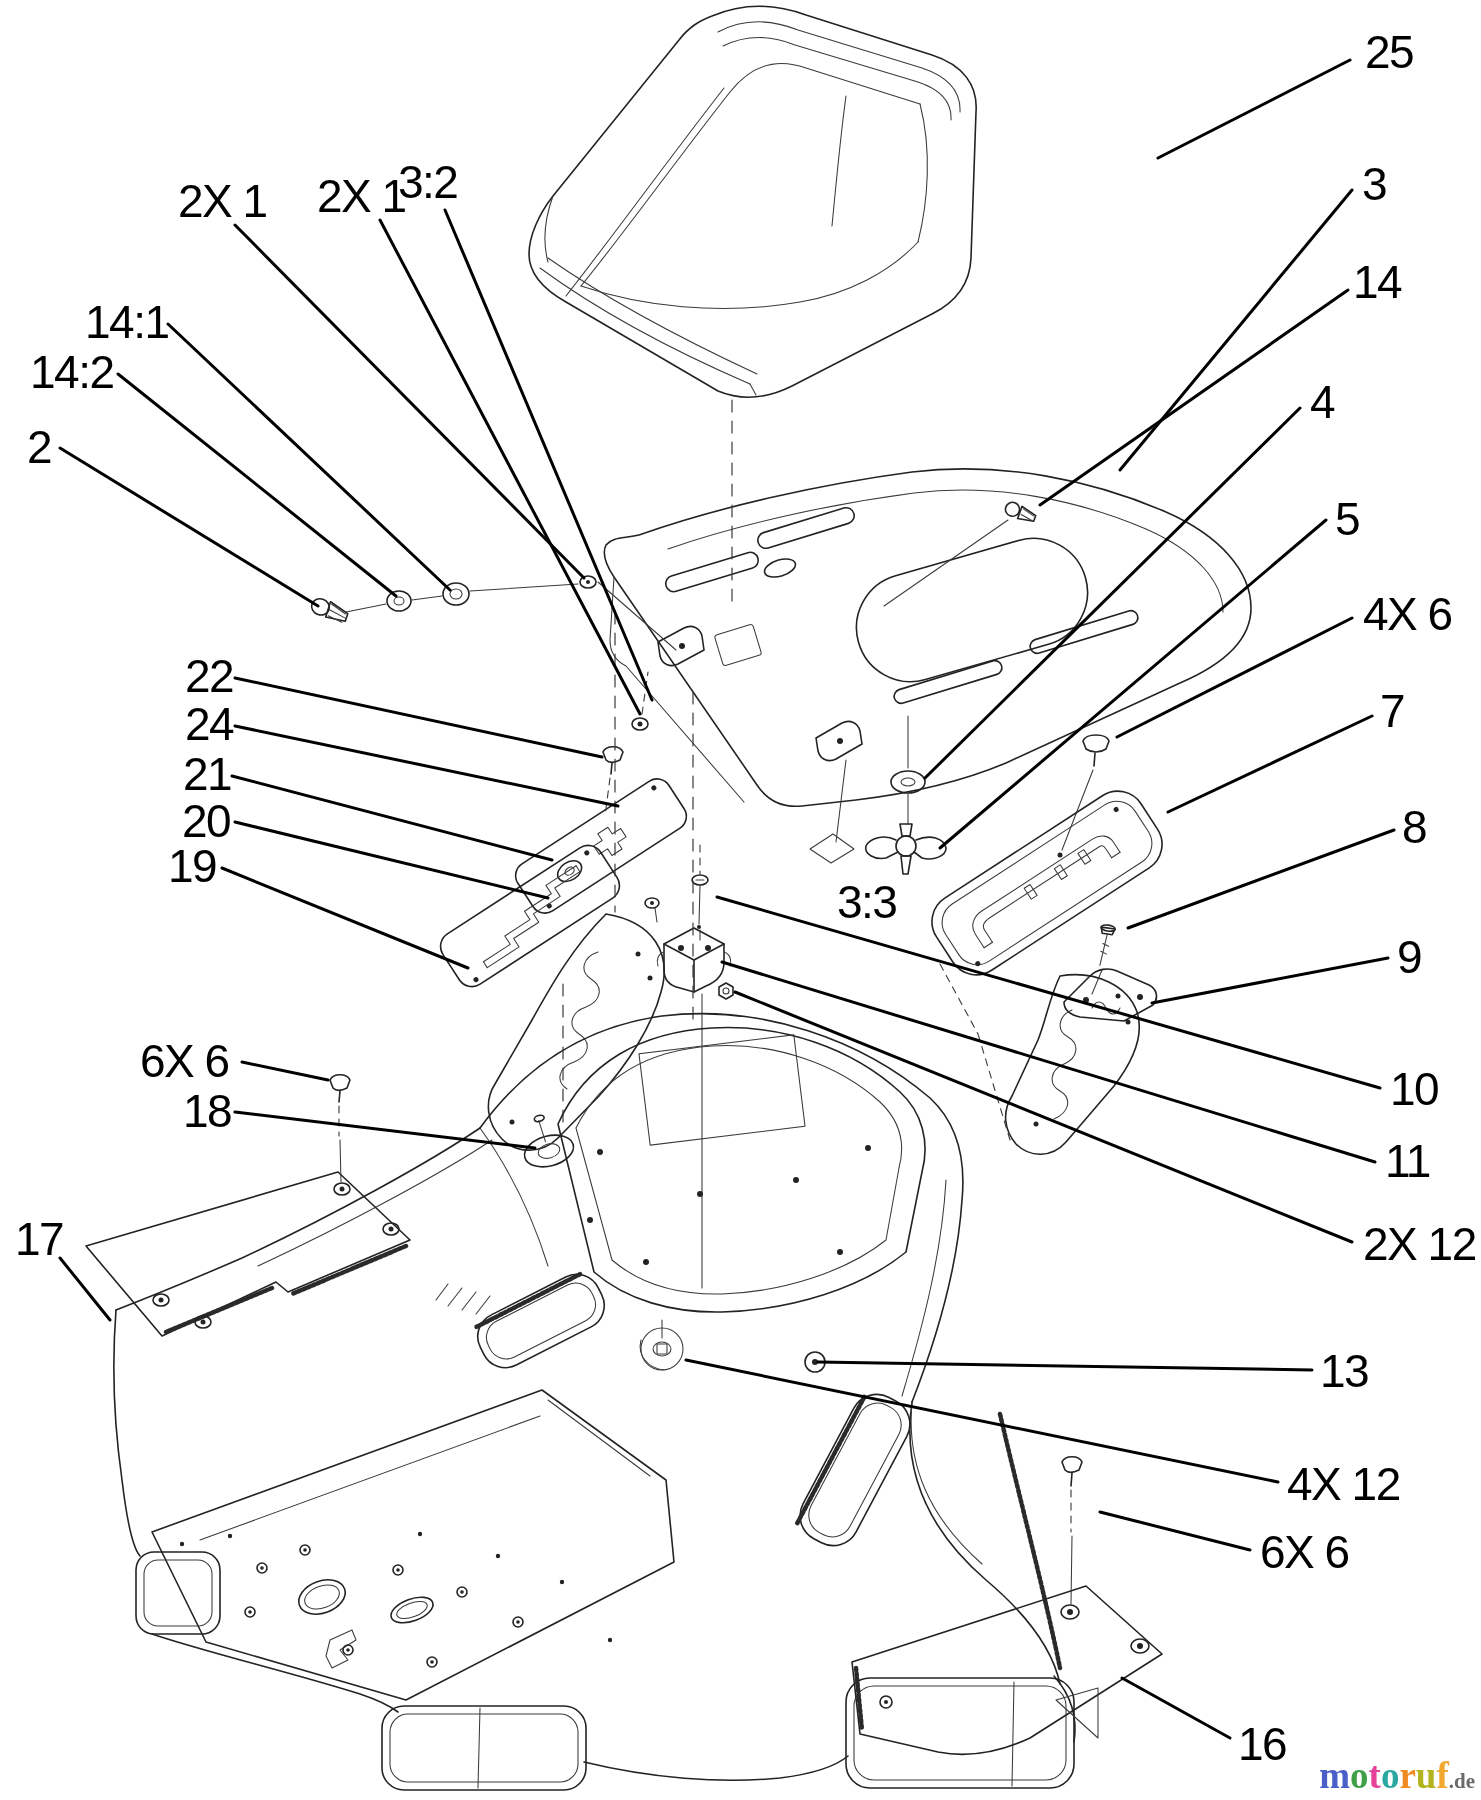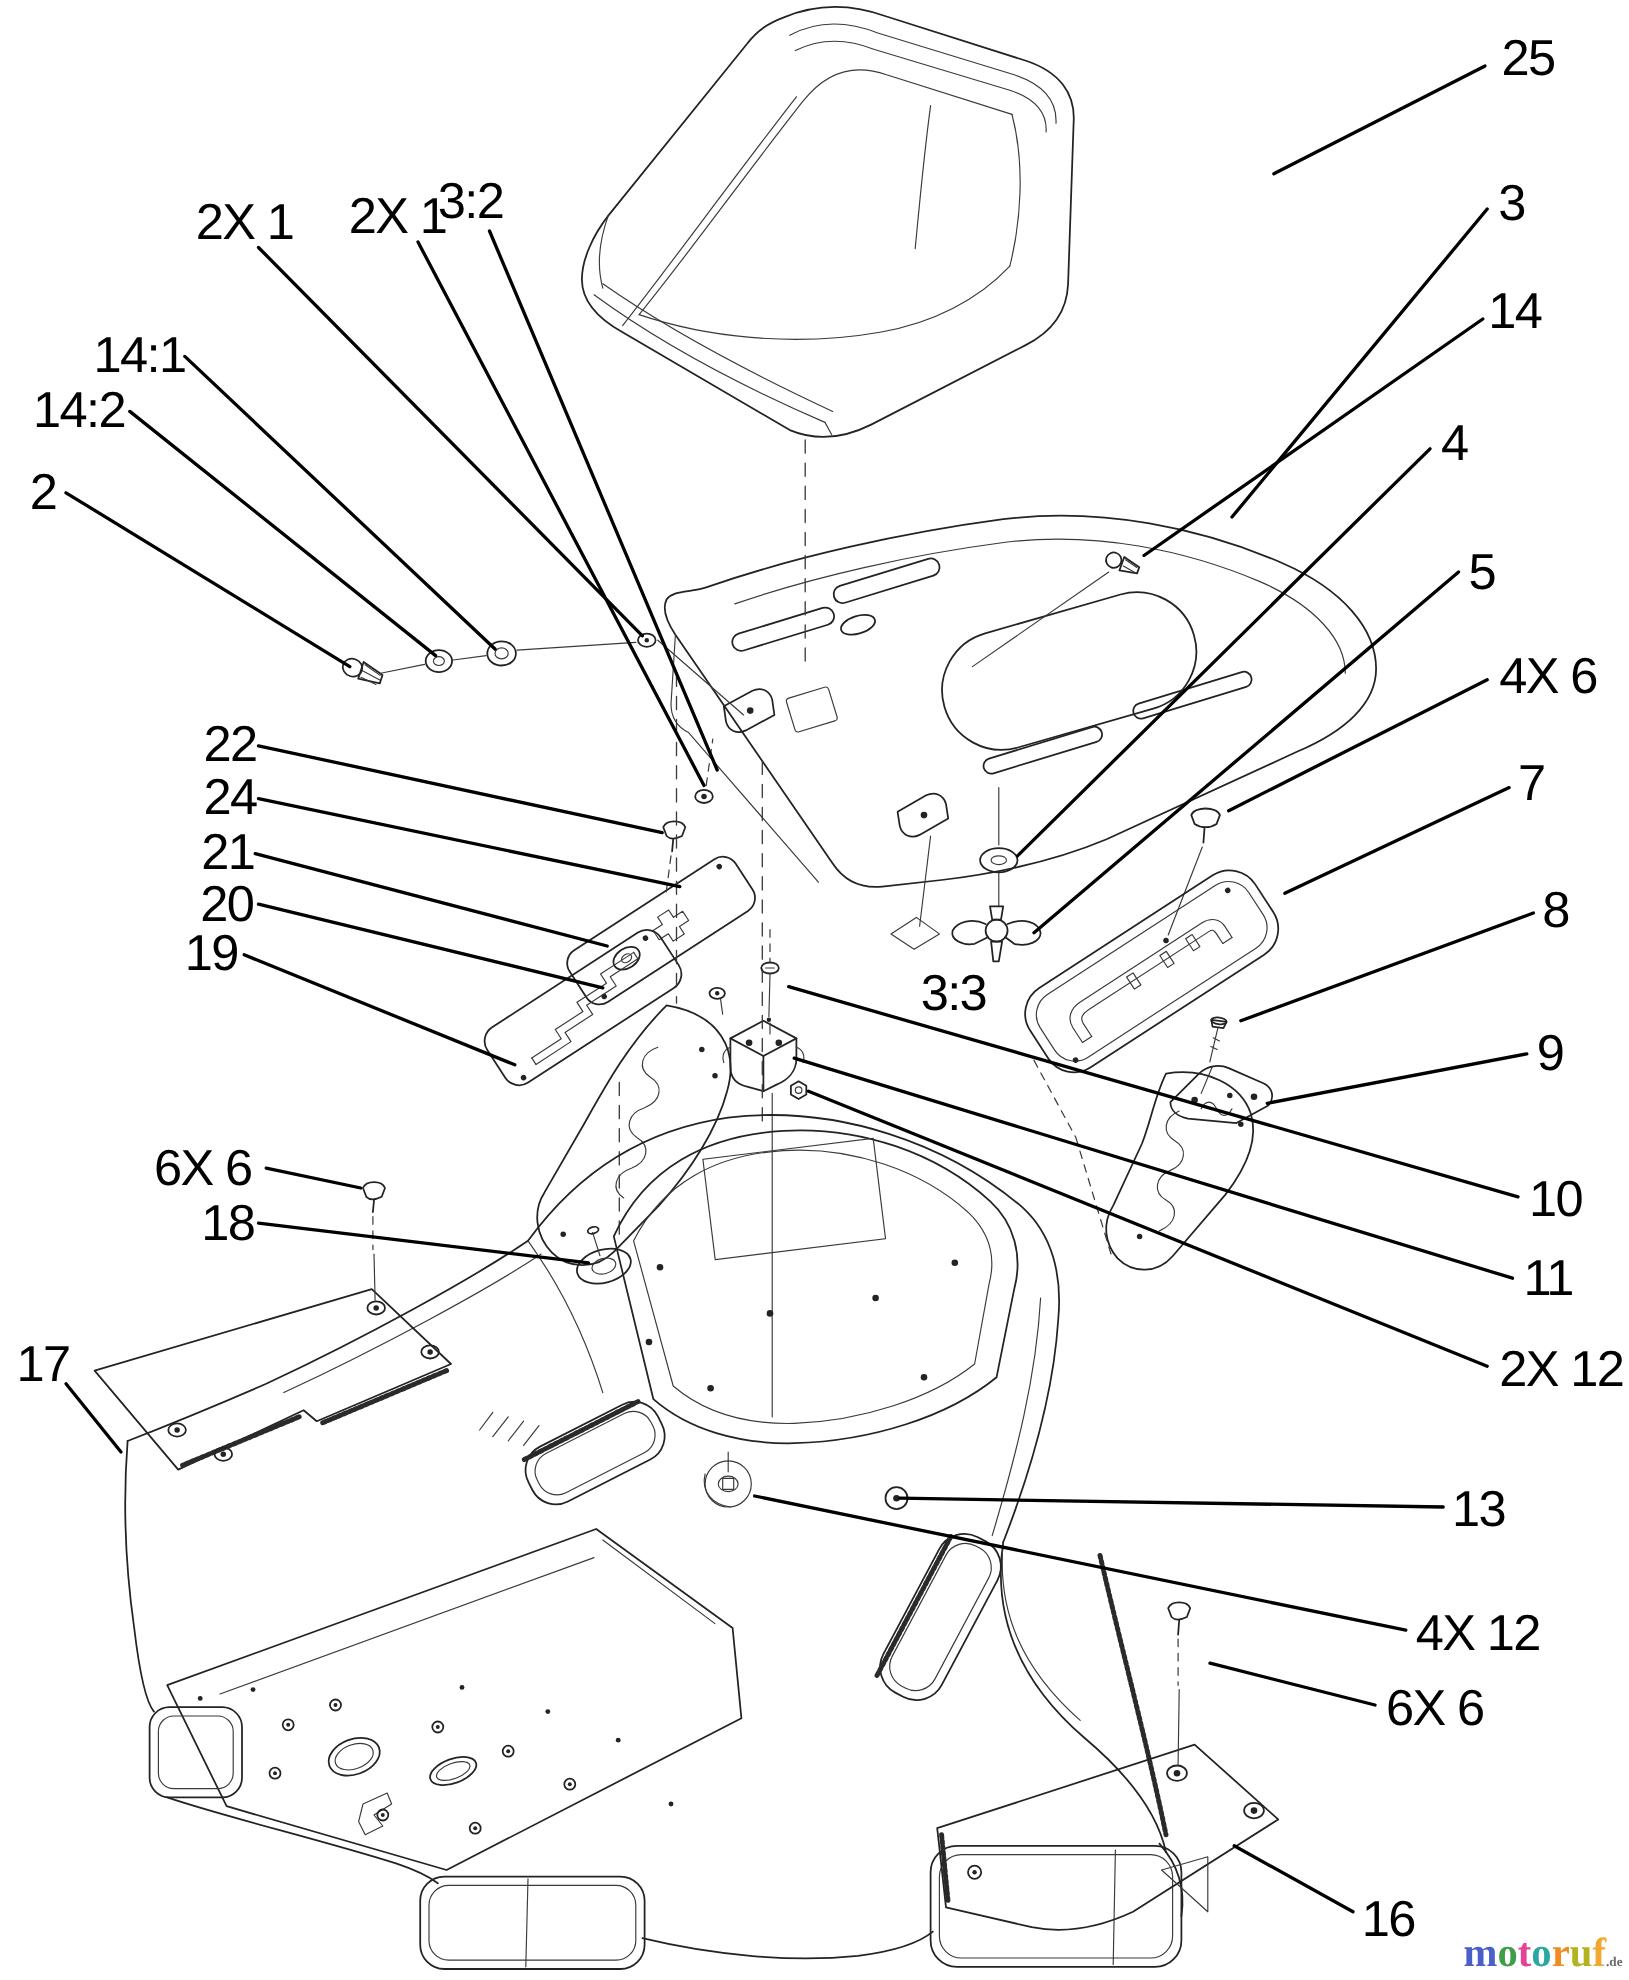--- a/index.html
+++ b/index.html
@@ -15,21 +15,21 @@
   #parts .dot{fill:#232323;stroke:none;}
   #parts .hatch{stroke-width:4.5;stroke:#2a2a2a;stroke-dasharray:2.6 2.6;}
   .leader{stroke:#000;stroke-width:3;stroke-linecap:round;fill:none;}
   .callout{font-family:"Liberation Sans",sans-serif;font-size:46px;fill:#000;
            letter-spacing:-1.5px;}
   
   .watermark{position:absolute;right:6px;bottom:6px;
              font-family:"Liberation Serif",serif;font-weight:bold;
              font-size:37px;line-height:1;letter-spacing:0px;user-select:none;
              text-decoration:none;}
-  .watermark .suffix{font-size:12px;font-weight:bold;}
+  .watermark .suffix{font-size:21px;font-weight:bold;}
 </style>
 </head>
 <body>
 
 <div class="stage">
 <svg id="diagram-svg" width="1481" height="1800" viewBox="0 0 1481 1800">
 
   <g id="parts">
 
     <g>

